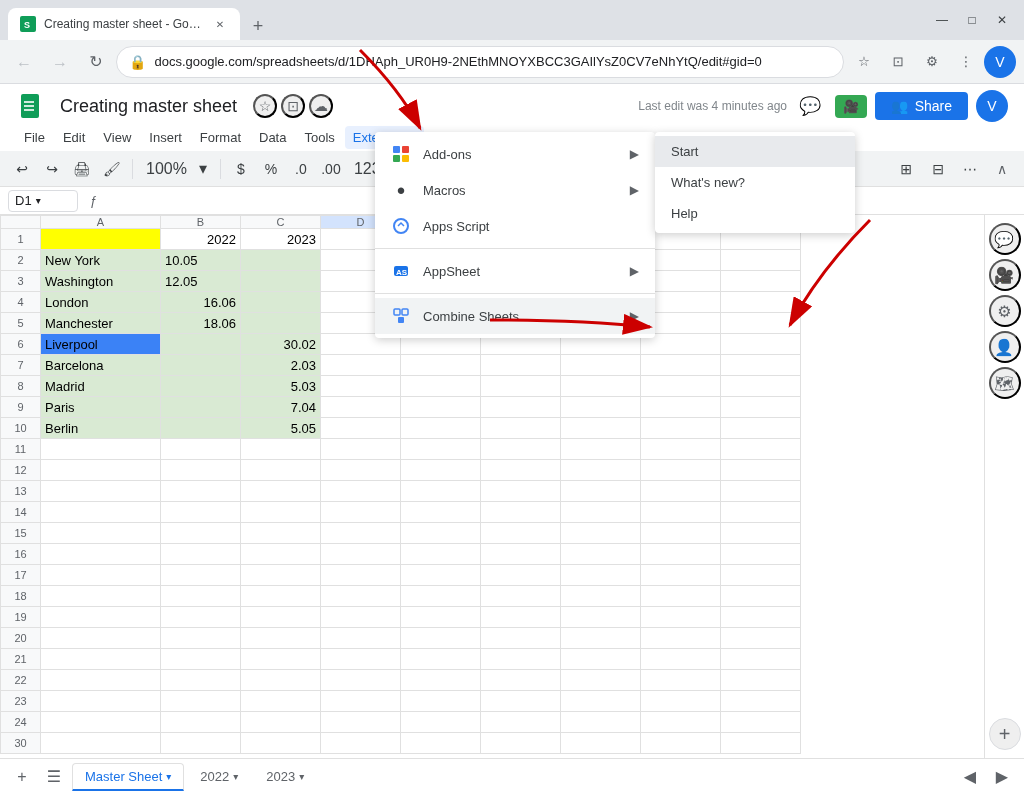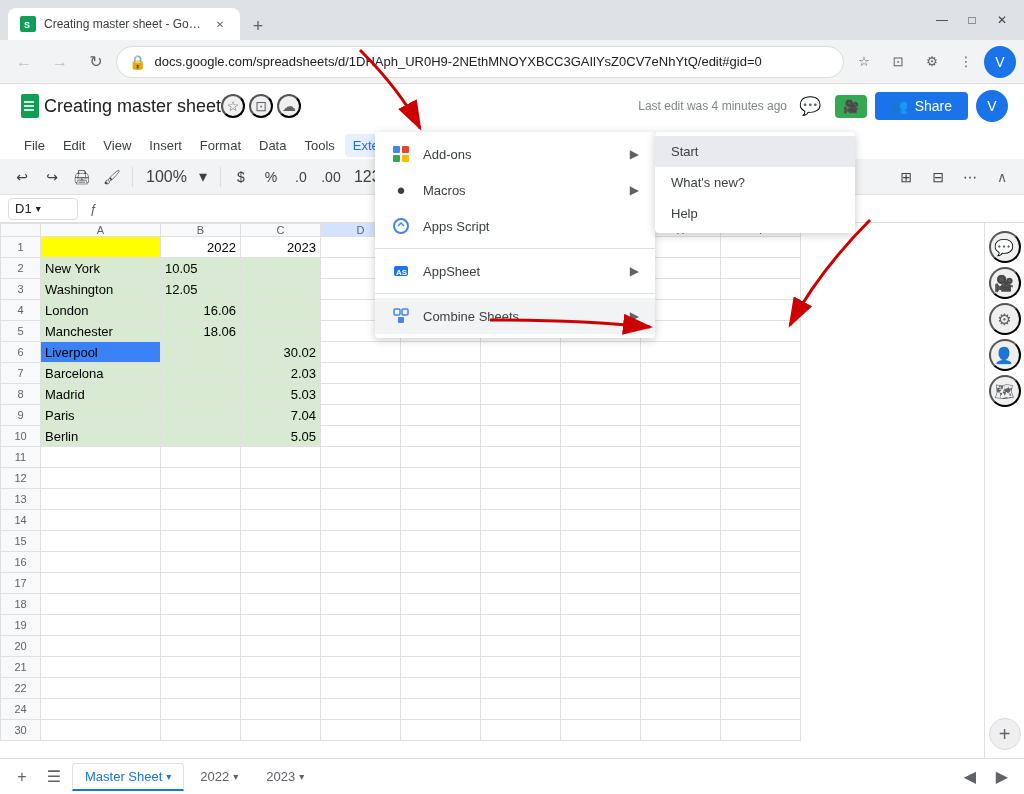--- a/index.html
+++ b/index.html
@@ -73,22 +73,22 @@
     
     .sheets-header {
       background: #fff;
       padding: 6px 16px 0;
       display: flex;
       flex-direction: column;
     }
     .sheets-title-row {
       display: flex;
       align-items: center;
-      gap: 0;
-      margin-bottom: 10px;
+      gap: 16px;
+      margin-bottom: 2px;
     }
     .sheets-icon { width: 28px; height: 32px; display: flex; align-items: center; justify-content: center; }
     .sheets-icon svg { width: 24px; height: 30px; }
     .doc-title { font-size: 18px; color: #202124; font-weight: normal; cursor: pointer; }
     .title-icons { display: flex; gap: 4px; align-items: center; }
     .title-icon-btn { width: 24px; height: 24px; display: flex; align-items: center; justify-content: center; color: #5f6368; cursor: pointer; font-size: 14px; border-radius: 50%; }
 
     .header-right { margin-left: auto; display: flex; align-items: center; gap: 8px; }
     .share-btn {
       background: #1a73e8;
@@ -708,20 +708,32 @@
                 <td class="cell"></td>
                 <td class="cell"></td>
                 <td class="cell"></td>
                 <td class="cell"></td>
                 <td class="cell"></td>
                 <td class="cell"></td>
                 <td class="cell"></td>
                 <td class="cell"></td>
               </tr>
               <tr>
+                <th class="row-header">23</th>
+                <td class="cell"></td>
+                <td class="cell"></td>
+                <td class="cell"></td>
+                <td class="cell"></td>
+                <td class="cell"></td>
+                <td class="cell"></td>
+                <td class="cell"></td>
+                <td class="cell"></td>
+                <td class="cell"></td>
+              </tr>
+              <tr>
                 <th class="row-header">24</th>
                 <td class="cell"></td>
                 <td class="cell"></td>
                 <td class="cell"></td>
                 <td class="cell"></td>
                 <td class="cell"></td>
                 <td class="cell"></td>
                 <td class="cell"></td>
                 <td class="cell"></td>
                 <td class="cell"></td>

